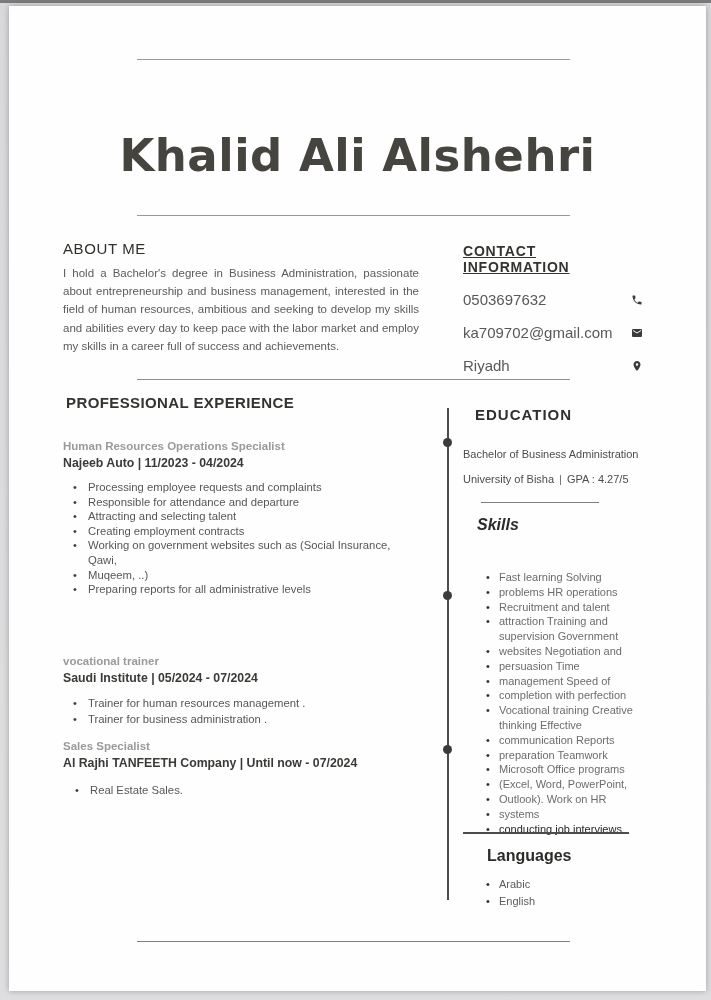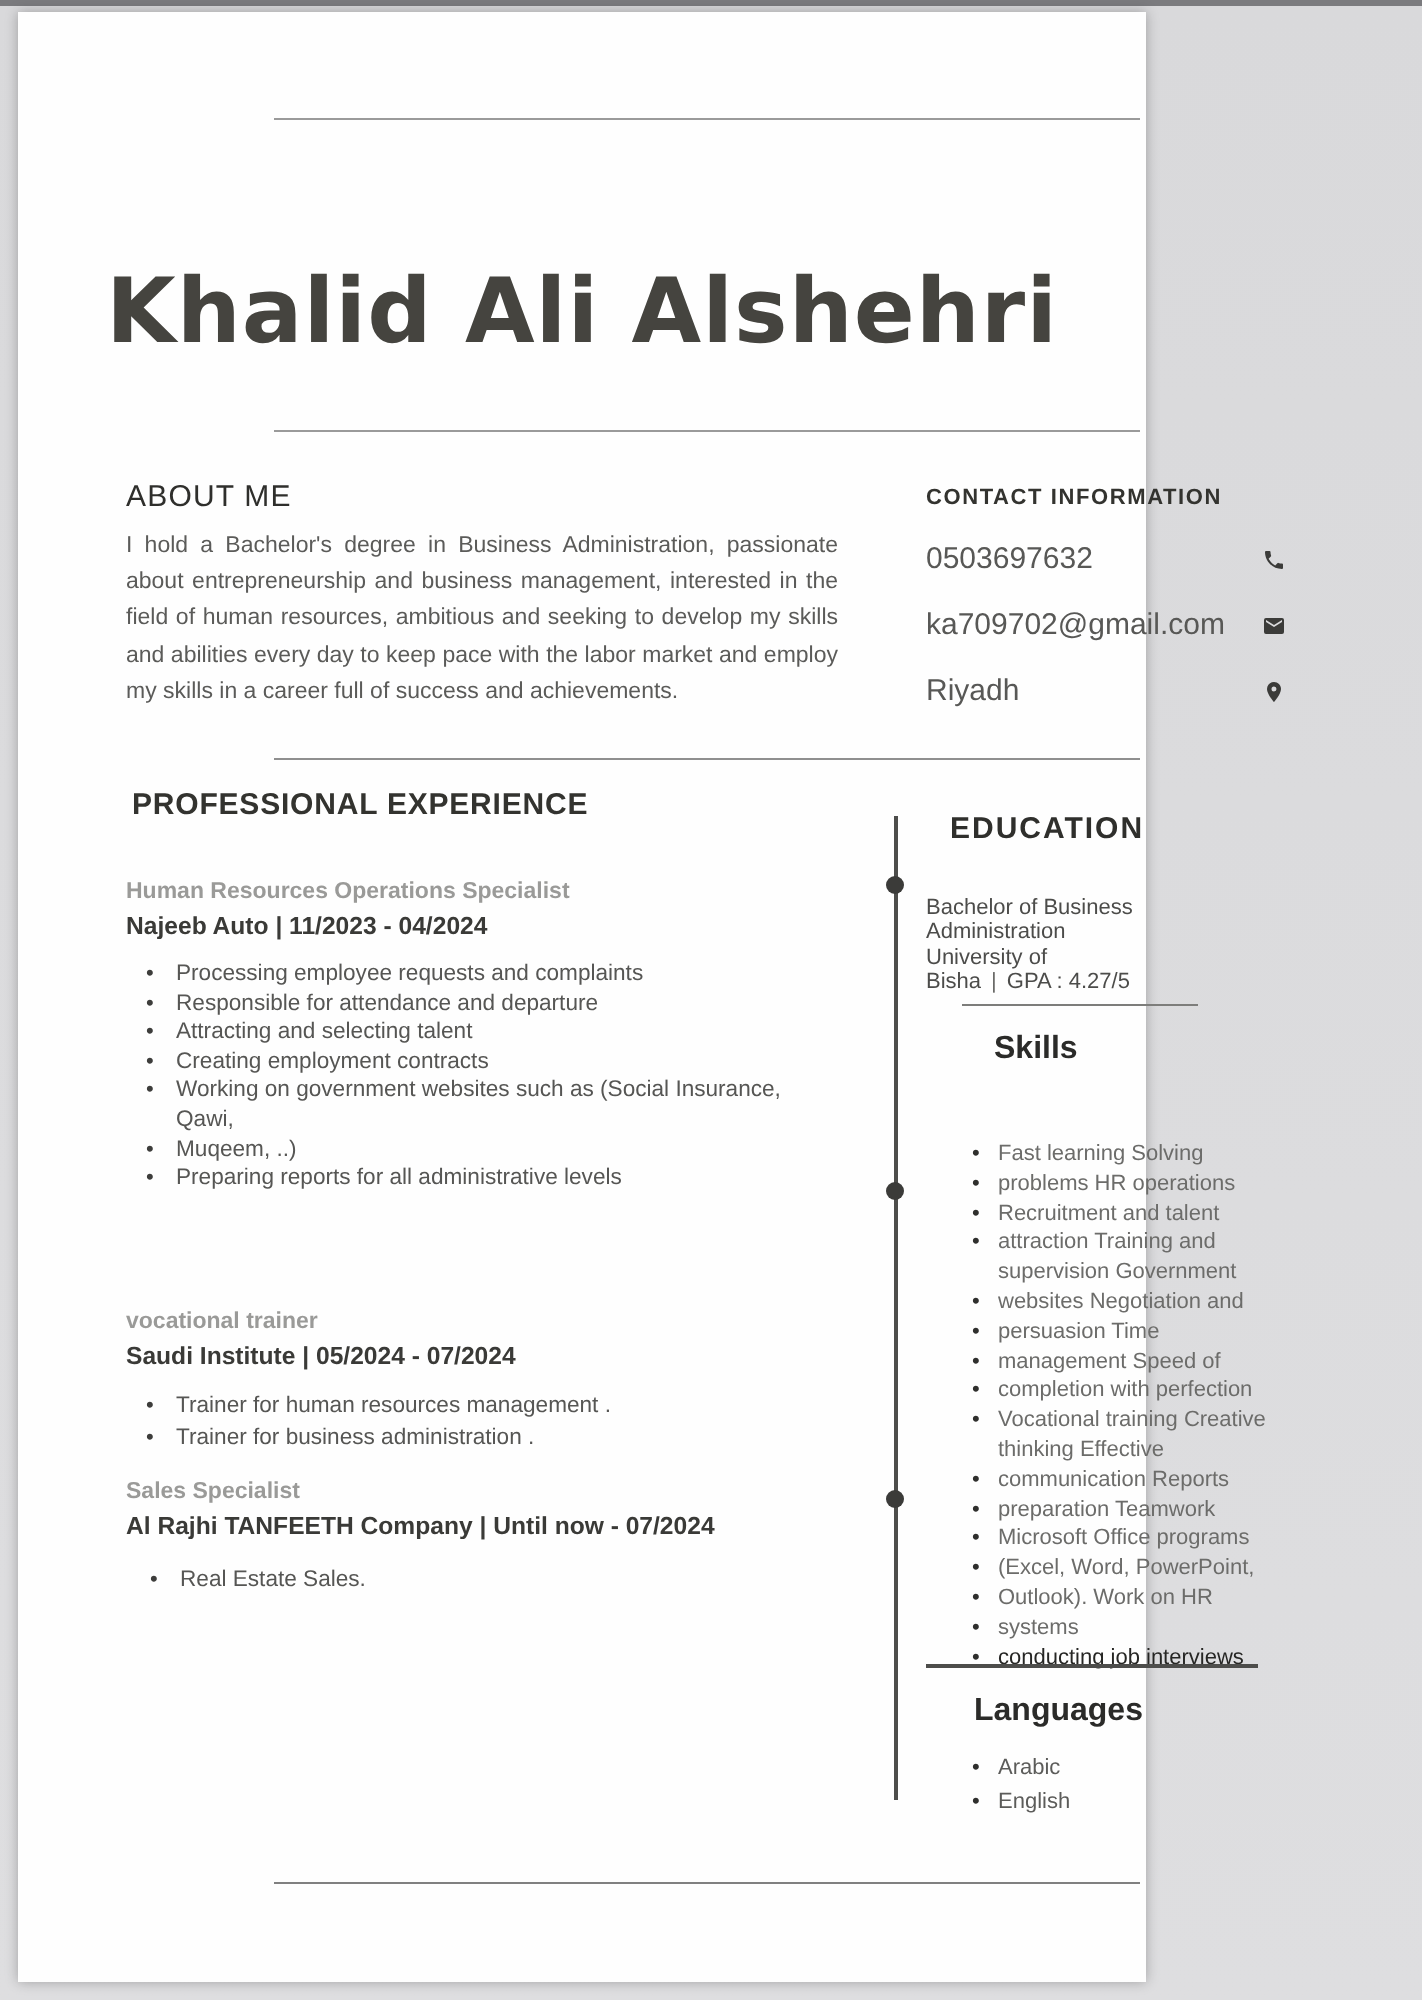--- a/index.html
+++ b/index.html
@@ -9,21 +9,21 @@
     font-family:"Liberation Sans", sans-serif;
     position:relative;overflow:hidden;
   }
   .photo{
     position:absolute;inset:0;
     border-top:3px solid #7b7b7e;
     box-sizing:border-box;
     background:linear-gradient(180deg,#d9d9db 0%,#dedee0 100%);
   }
   .paper{
-    position:absolute;left:9px;top:3px;width:564px;height:985px;
+    position:absolute;left:9px;top:3px;width:697px;height:985px;
     background:#fefefe;
     box-shadow:0 0 6px rgba(0,0,0,.28);
   }
   .hr{position:absolute;left:128px;width:433px;height:1px;background:#9a9a9a;}
   .hr-top{top:53px;}
   .hr-name{top:209px;}
   .hr-mid{top:373px;background:#8f8f8f;}
   .hr-bottom{top:935px;background:#808080;}
 
   .name{
@@ -39,21 +39,21 @@
     margin:0;font-size:15px;font-weight:normal;color:#2f2f2c;letter-spacing:.6px;
   }
   .about p{
     margin:7px 0 0 0;font-size:11.5px;line-height:18.2px;
     color:#5b5b59;text-align:justify;
   }
 
   
   .contact{position:absolute;left:454px;top:237px;width:180px;}
   .contact h3{
-    margin:0;font-size:11px;font-weight:bold;color:#33332f;letter-spacing:.8px;
+    margin:0;font-size:14px;font-weight:bold;color:#33332f;letter-spacing:.8px;text-decoration:underline;
   }
   .contact .crow{
     display:flex;align-items:center;justify-content:space-between;
     margin-top:16px;font-size:15px;color:#58585六;
   }
   .contact .crow span{color:#585856;}
   .contact svg{width:12px;height:12px;fill:#3b3b39;flex:0 0 auto;}
 
   
   .exp-h{
@@ -89,22 +89,22 @@
     position:absolute;left:466px;top:400px;margin:0;
     font-size:15px;font-weight:bold;color:#2f2f2c;letter-spacing:1px;
   }
   .edu-degree{position:absolute;left:454px;top:431px;font-size:11px;color:#4c4c4a;}
   .edu-school{position:absolute;left:454px;top:456px;font-size:11px;color:#4c4c4a;}
   .edu-school .pipe{margin:0 5px;color:#6a6a68;}
   .sdiv-1{position:absolute;left:472px;top:496px;width:118px;height:1px;background:#7d7d7b;}
   .sdiv-2{position:absolute;left:454px;top:826px;width:166px;height:2px;background:#4d4d4b;}
 
   .skills-h{
-    position:absolute;left:488px;top:510px;margin:0;
-    font-size:16px;font-weight:bold;color:#2b2b29;
+    position:absolute;left:468px;top:510px;margin:0;
+    font-size:16px;font-weight:bold;color:#2b2b29;font-style:italic;
   }
   .side-ul{
     position:absolute;list-style:none;margin:0;padding:0 0 0 22px;
   }
   .skills-ul{left:468px;top:564px;width:152px;}
   .skills-ul li{
     position:relative;font-size:11px;line-height:14.8px;color:#6c6c6a;
   }
   .side-ul li::before{
     content:"\2022";position:absolute;left:-13px;top:0;

